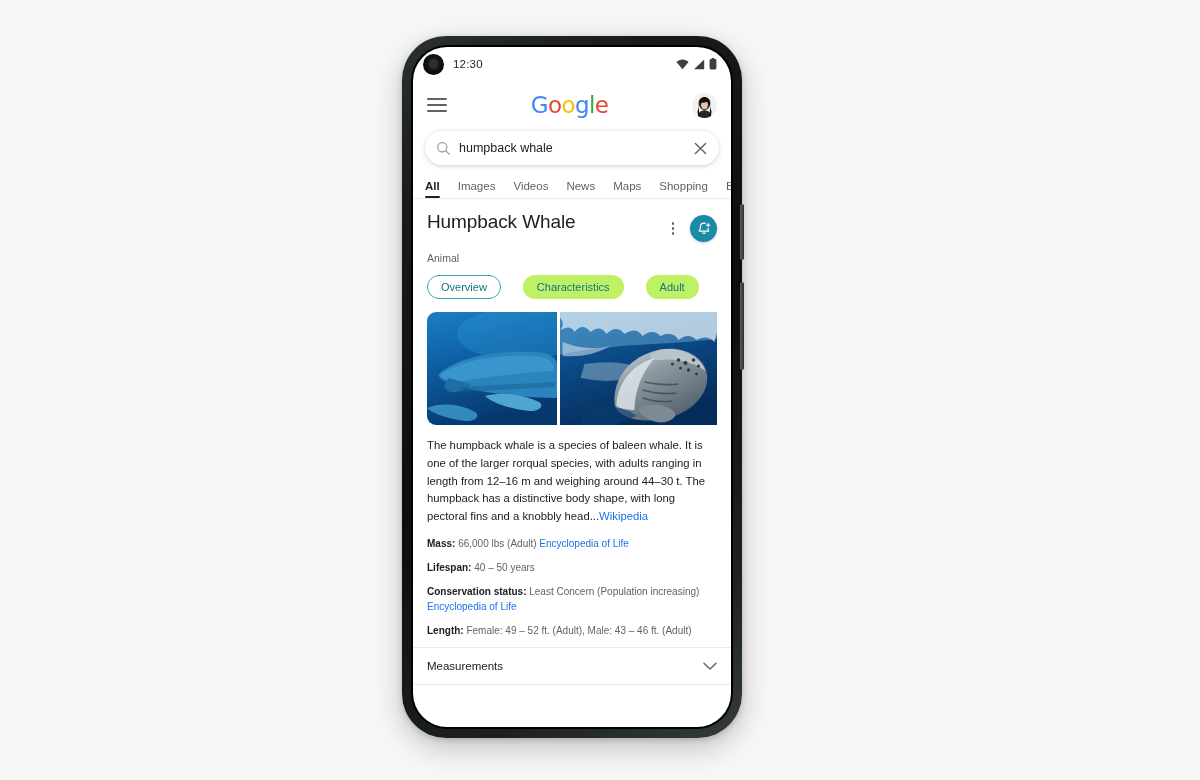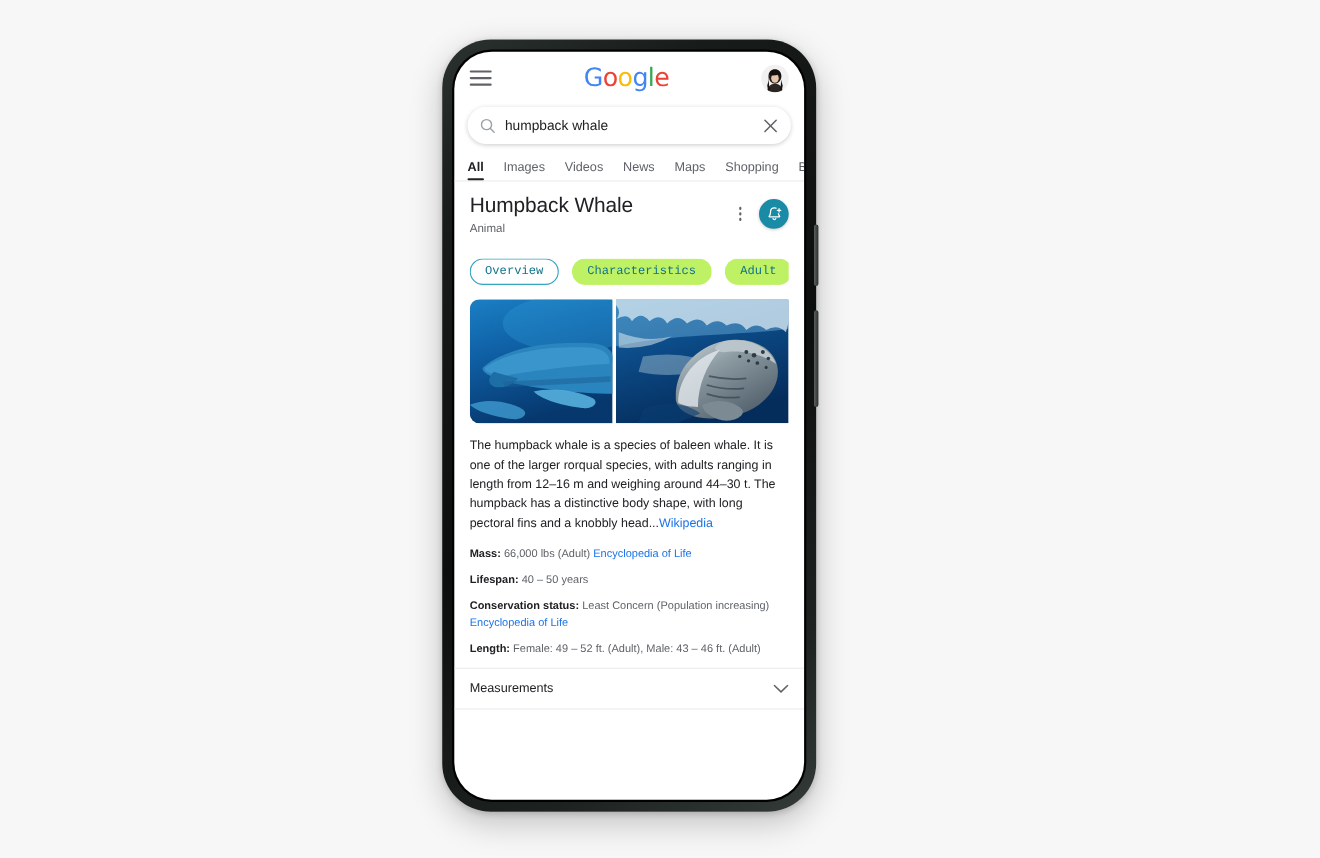--- a/index.html
+++ b/index.html
@@ -155,38 +155,37 @@
     height: 2.5px; background: #202124; border-radius: 2px;
   }
 
   
   .kp { padding: 12px 14px 0; }
   .kp-top { display: flex; align-items: flex-start; }
   .kp-title {
     font-size: 19px; color: #202124; line-height: 1.15;
     letter-spacing: -0.1px;
   }
-  .kp-sub { font-size: 10.5px; color: #5f6368; margin-top: 3px; }
+  .kp-sub { font-size: 10.5px; color: #5f6368; margin-top: 19px; }
   .kp-actions { margin-left: auto; display: flex; align-items: center; gap: 10px; padding-top: 4px; }
   .kebab { width: 14px; height: 18px; display: flex; flex-direction: column; align-items: center; justify-content: center; gap: 2.5px; }
   .kebab i { width: 2.6px; height: 2.6px; border-radius: 50%; background: #5f6368; display: block; }
   .notify-btn {
     width: 27px; height: 27px; border-radius: 50%;
     background: #1a8ba6;
     display: flex; align-items: center; justify-content: center;
     box-shadow: 0 1px 3px rgba(0,0,0,.2);
   }
 
   
   .chips {
-    display: flex; gap: 12px;
-    margin-top: 21px;
+    display: flex; gap: 22px;
+    margin-top: 11px;
     padding-bottom: 2px;
     overflow: hidden;
-    font-family: Liberation Mono, monospace;
   }
   .chip {
     font-size: 11px;
     padding: 5px 13px;
     border-radius: 14px;
     background: #bef264;
     color: #11738c;
     white-space: nowrap;
     border: 1px solid transparent;
     line-height: 1.1;
@@ -245,20 +244,36 @@
 
 <div class="stage">
 
   <div class="phone">
     <div class="btn-side btn-power"></div>
     <div class="btn-side btn-vol"></div>
 
     <div class="phone-inner">
       <div class="screen">
 
+        <div class="statusbar">
+          <div class="punchhole"></div>
+          <div class="clock">12:30</div>
+          <div class="status-icons">
+            <svg class="icn" width="13" height="11" viewBox="0 0 13 11">
+              <path d="M6.5 10.2 0.4 3.0C2.0 1.5 4.2 0.6 6.5 0.6s4.5 0.9 6.1 2.4z" fill="#3c4043"></path>
+            </svg>
+            <svg class="icn" width="12" height="11" viewBox="0 0 12 11">
+              <path d="M11.2 0.6v9.6H1.0z" fill="#3c4043"></path>
+            </svg>
+            <svg class="icn" width="8" height="12" viewBox="0 0 8 12">
+              <rect x="2.6" y="0" width="2.8" height="1.3" rx=".4" fill="#3c4043"></rect>
+              <rect x="0.6" y="1.1" width="6.8" height="10.3" rx="1.3" fill="#3c4043"></rect>
+            </svg>
+          </div>
+        </div>
 
         <div class="gheader">
           <div class="hamburger">
             <i></i>
               <i></i>
               <i></i>
           </div>
           <div class="glogo">
             <span style="color:#4285F4">G</span><span style="color:#EA4335">o</span><span style="color:#FBBC05">o</span><span style="color:#4285F4">g</span><span style="color:#34A853">l</span><span style="color:#EA4335">e</span>
           </div>

